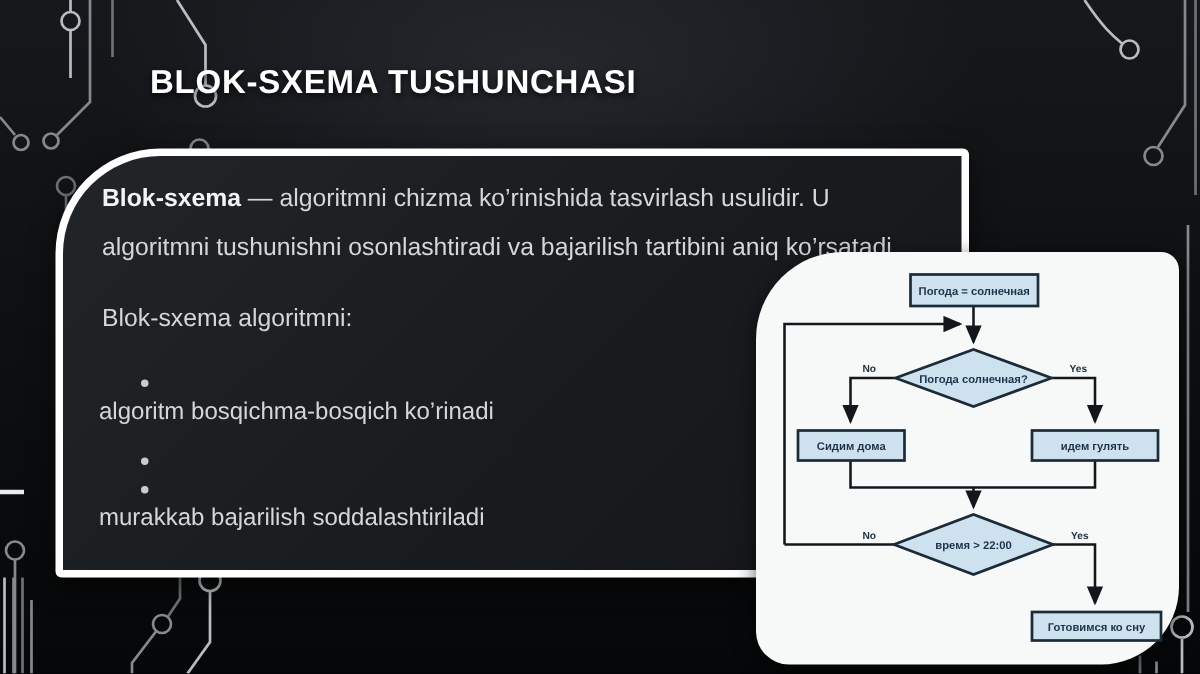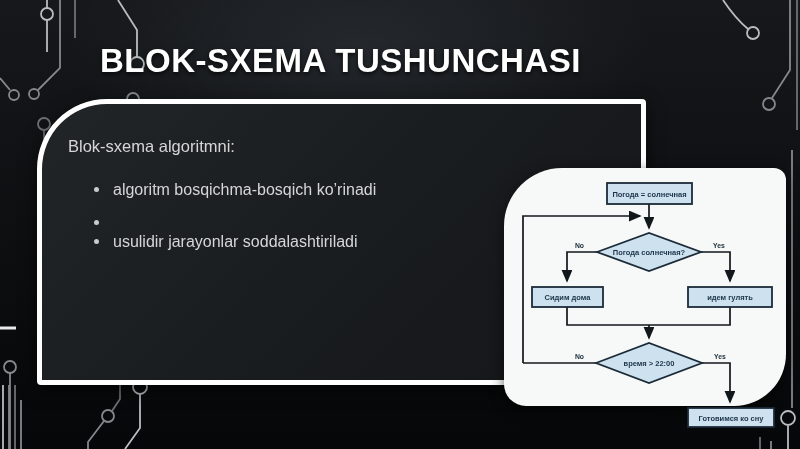--- a/index.html
+++ b/index.html
@@ -5,36 +5,36 @@
   html,body{margin:0;padding:0;background:#000;}
   body{width:800px;height:449px;overflow:hidden;position:relative;
        font-family:"Liberation Sans", sans-serif;}
   .slide{position:absolute;inset:0;width:800px;height:449px;
     background:
       radial-gradient(ellipse 420px 180px at 45% 10%, rgba(62,70,78,.38), rgba(0,0,0,0) 70%),
       linear-gradient(180deg,#16181b 0%,#0e1012 45%,#060708 100%);
     overflow:hidden;}
   .circuits{position:absolute;inset:0;pointer-events:none;}
   .title{position:absolute;left:100px;top:42px;color:#ffffff;
-    font-size:33px;font-weight:800;letter-spacing:.5px;white-space:nowrap;
+    font-size:22px;font-weight:800;letter-spacing:.5px;white-space:nowrap;
     text-shadow:0 2px 4px rgba(0,0,0,.75);}
   .content-panel{position:absolute;left:37px;top:99px;width:557px;height:264px;
     background:linear-gradient(135deg,#212528 0%,#191c1f 55%,#141618 100%);
     border:5px solid #ffffff;border-radius:70px 4px 4px 4px;
     box-shadow:0 6px 18px rgba(0,0,0,.55);
     padding:12px 18px 0 24px;box-sizing:content-box;
     color:#d5d6d7;font-size:16.5px;line-height:33px;}
   .content-panel .intro{margin:0;padding-left:2px;}
   .content-panel .lead{font-weight:bold;color:#f2f3f4;}
   .subheading{margin:14px 0 0 2px;}
   .bullets{list-style:none;margin:10px 0 0 0;padding:0;}
-  .bullets li{display:flex;align-items:flex-start;line-height:33px;font-size:16px;}
+  .bullets li{display:flex;align-items:flex-start;line-height:33px;font-size:16px;flex-direction:column;}
   .dot{flex:0 0 auto;width:5px;height:5px;border-radius:50%;
     background:#c9cbcc;margin:14px 14px 0 28px;}
-  .flow-panel{position:absolute;left:504px;top:168px;width:282px;height:238px;
+  .flow-panel{position:absolute;left:504px;top:168px;width:282px;height:275px;
     background:#f7f9f8;border-radius:58px 12px 52px 22px;
     box-shadow:0 4px 14px rgba(0,0,0,.6);}
   .flow-panel svg{display:block;}
   text.node-label{font-size:7.5px;font-weight:bold;fill:#1c3349;
     font-family:"Liberation Sans",sans-serif;text-anchor:middle;}
   text.branch-label{font-size:6.8px;font-weight:bold;fill:#20323f;
     font-family:"Liberation Sans",sans-serif;}
 </style>
 </head>
 <body>
@@ -81,32 +81,33 @@
     <path d="M792,150 V408"></path>
     <circle cx="788" cy="418" r="7" stroke="#b8bdc1"></circle>
     <path d="M788,426 V449" stroke="#b8bdc1"></path>
     <path d="M760,437 V449" stroke="#6d7276"></path>
     <path d="M771,441 V449"></path>
   </svg>
 
   <div class="title">BLOK-SXEMA TUSHUNCHASI</div>
 
   <div class="content-panel">
+    <p class="intro"><span class="lead">Blok-sxema</span><span> — algoritmni chizma ko’rinishida tasvirlash usulidir. U algoritmni tushunishni osonlashtiradi va bajarilish tartibini aniq ko’rsatadi.</span></p>
     <p class="subheading">Blok-sxema algoritmni:</p>
     <ul class="bullets">
       <li>
         <span class="dot"></span>
         <span>algoritm bosqichma-bosqich ko’rinadi</span>
       </li>
       <li>
         <span class="dot"></span>
       </li>
       <li>
         <span class="dot"></span>
-        <span>usulidir jarayonlar soddalashtiriladi</span>
+        <span>murakkab bajarilish soddalashtiriladi</span>
       </li>
     </ul>
   </div>
 
   <div class="flow-panel">
     <svg width="282" height="275" viewBox="0 0 282 275">
       <defs>
         <marker id="arw" markerWidth="9" markerHeight="8" refX="6.5" refY="3.2" orient="auto">
           <path d="M0,0 L7.5,3.2 L0,6.4 Z" fill="#12171c"></path>
         </marker>

